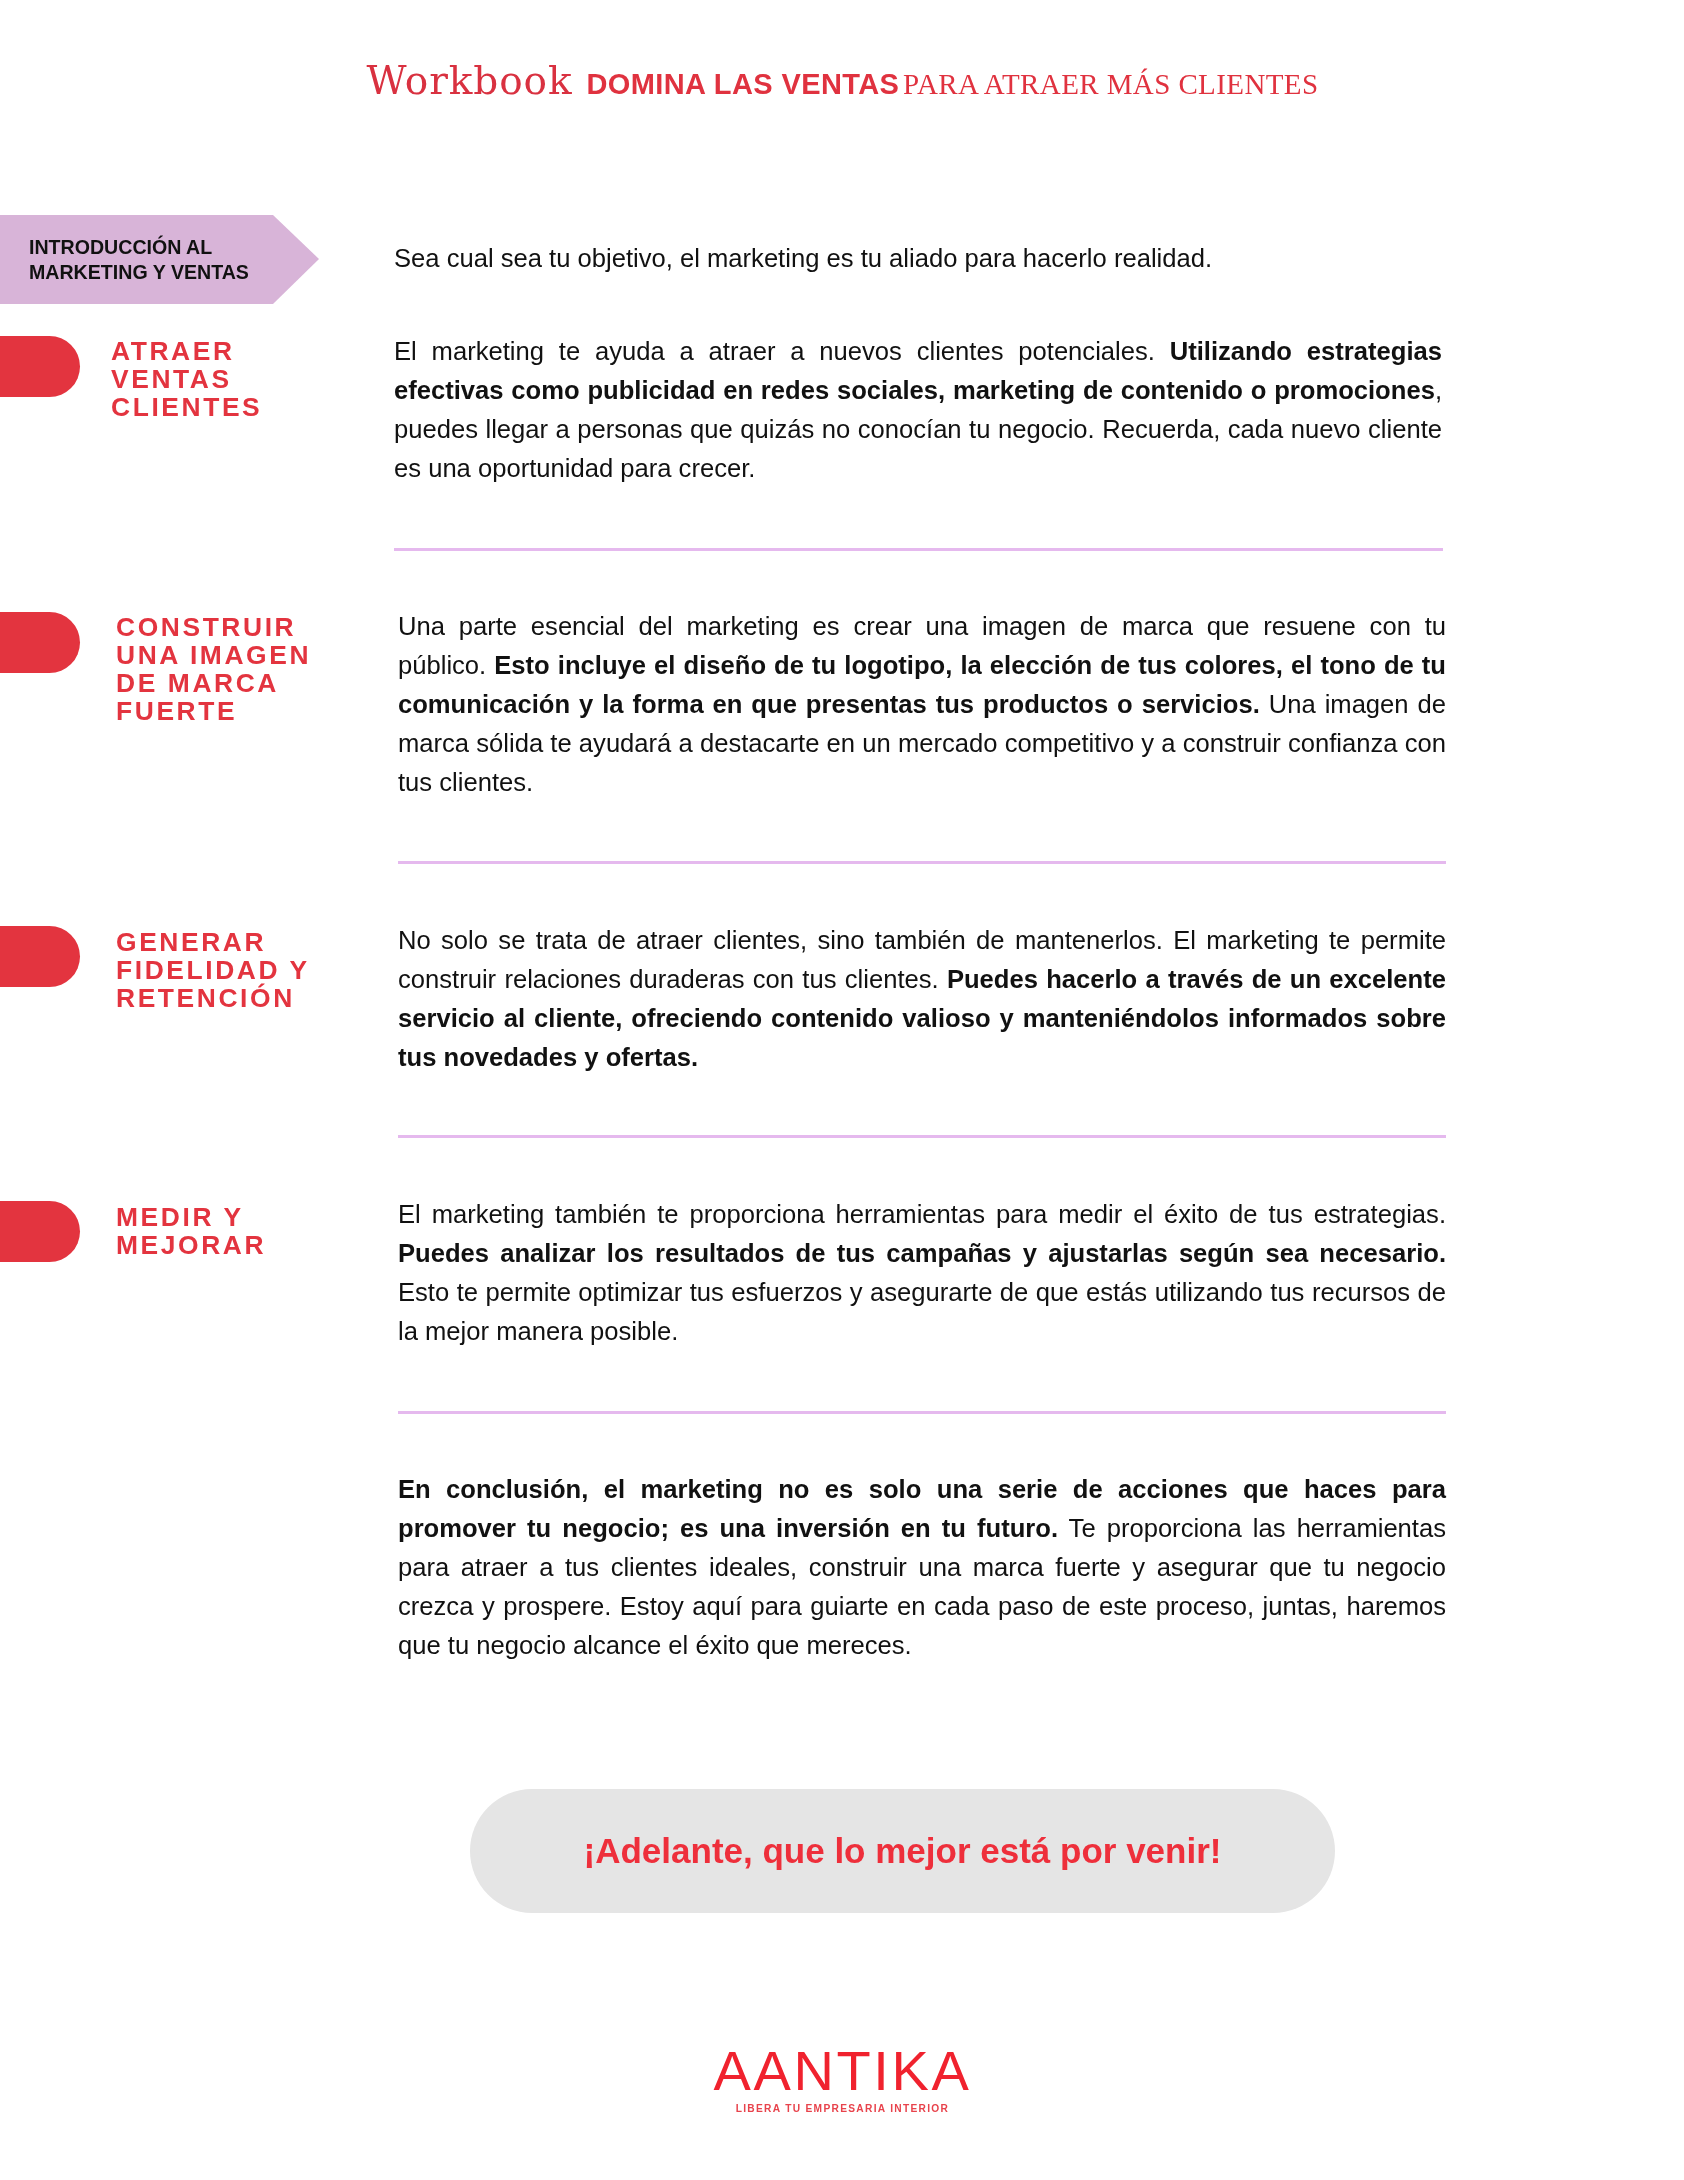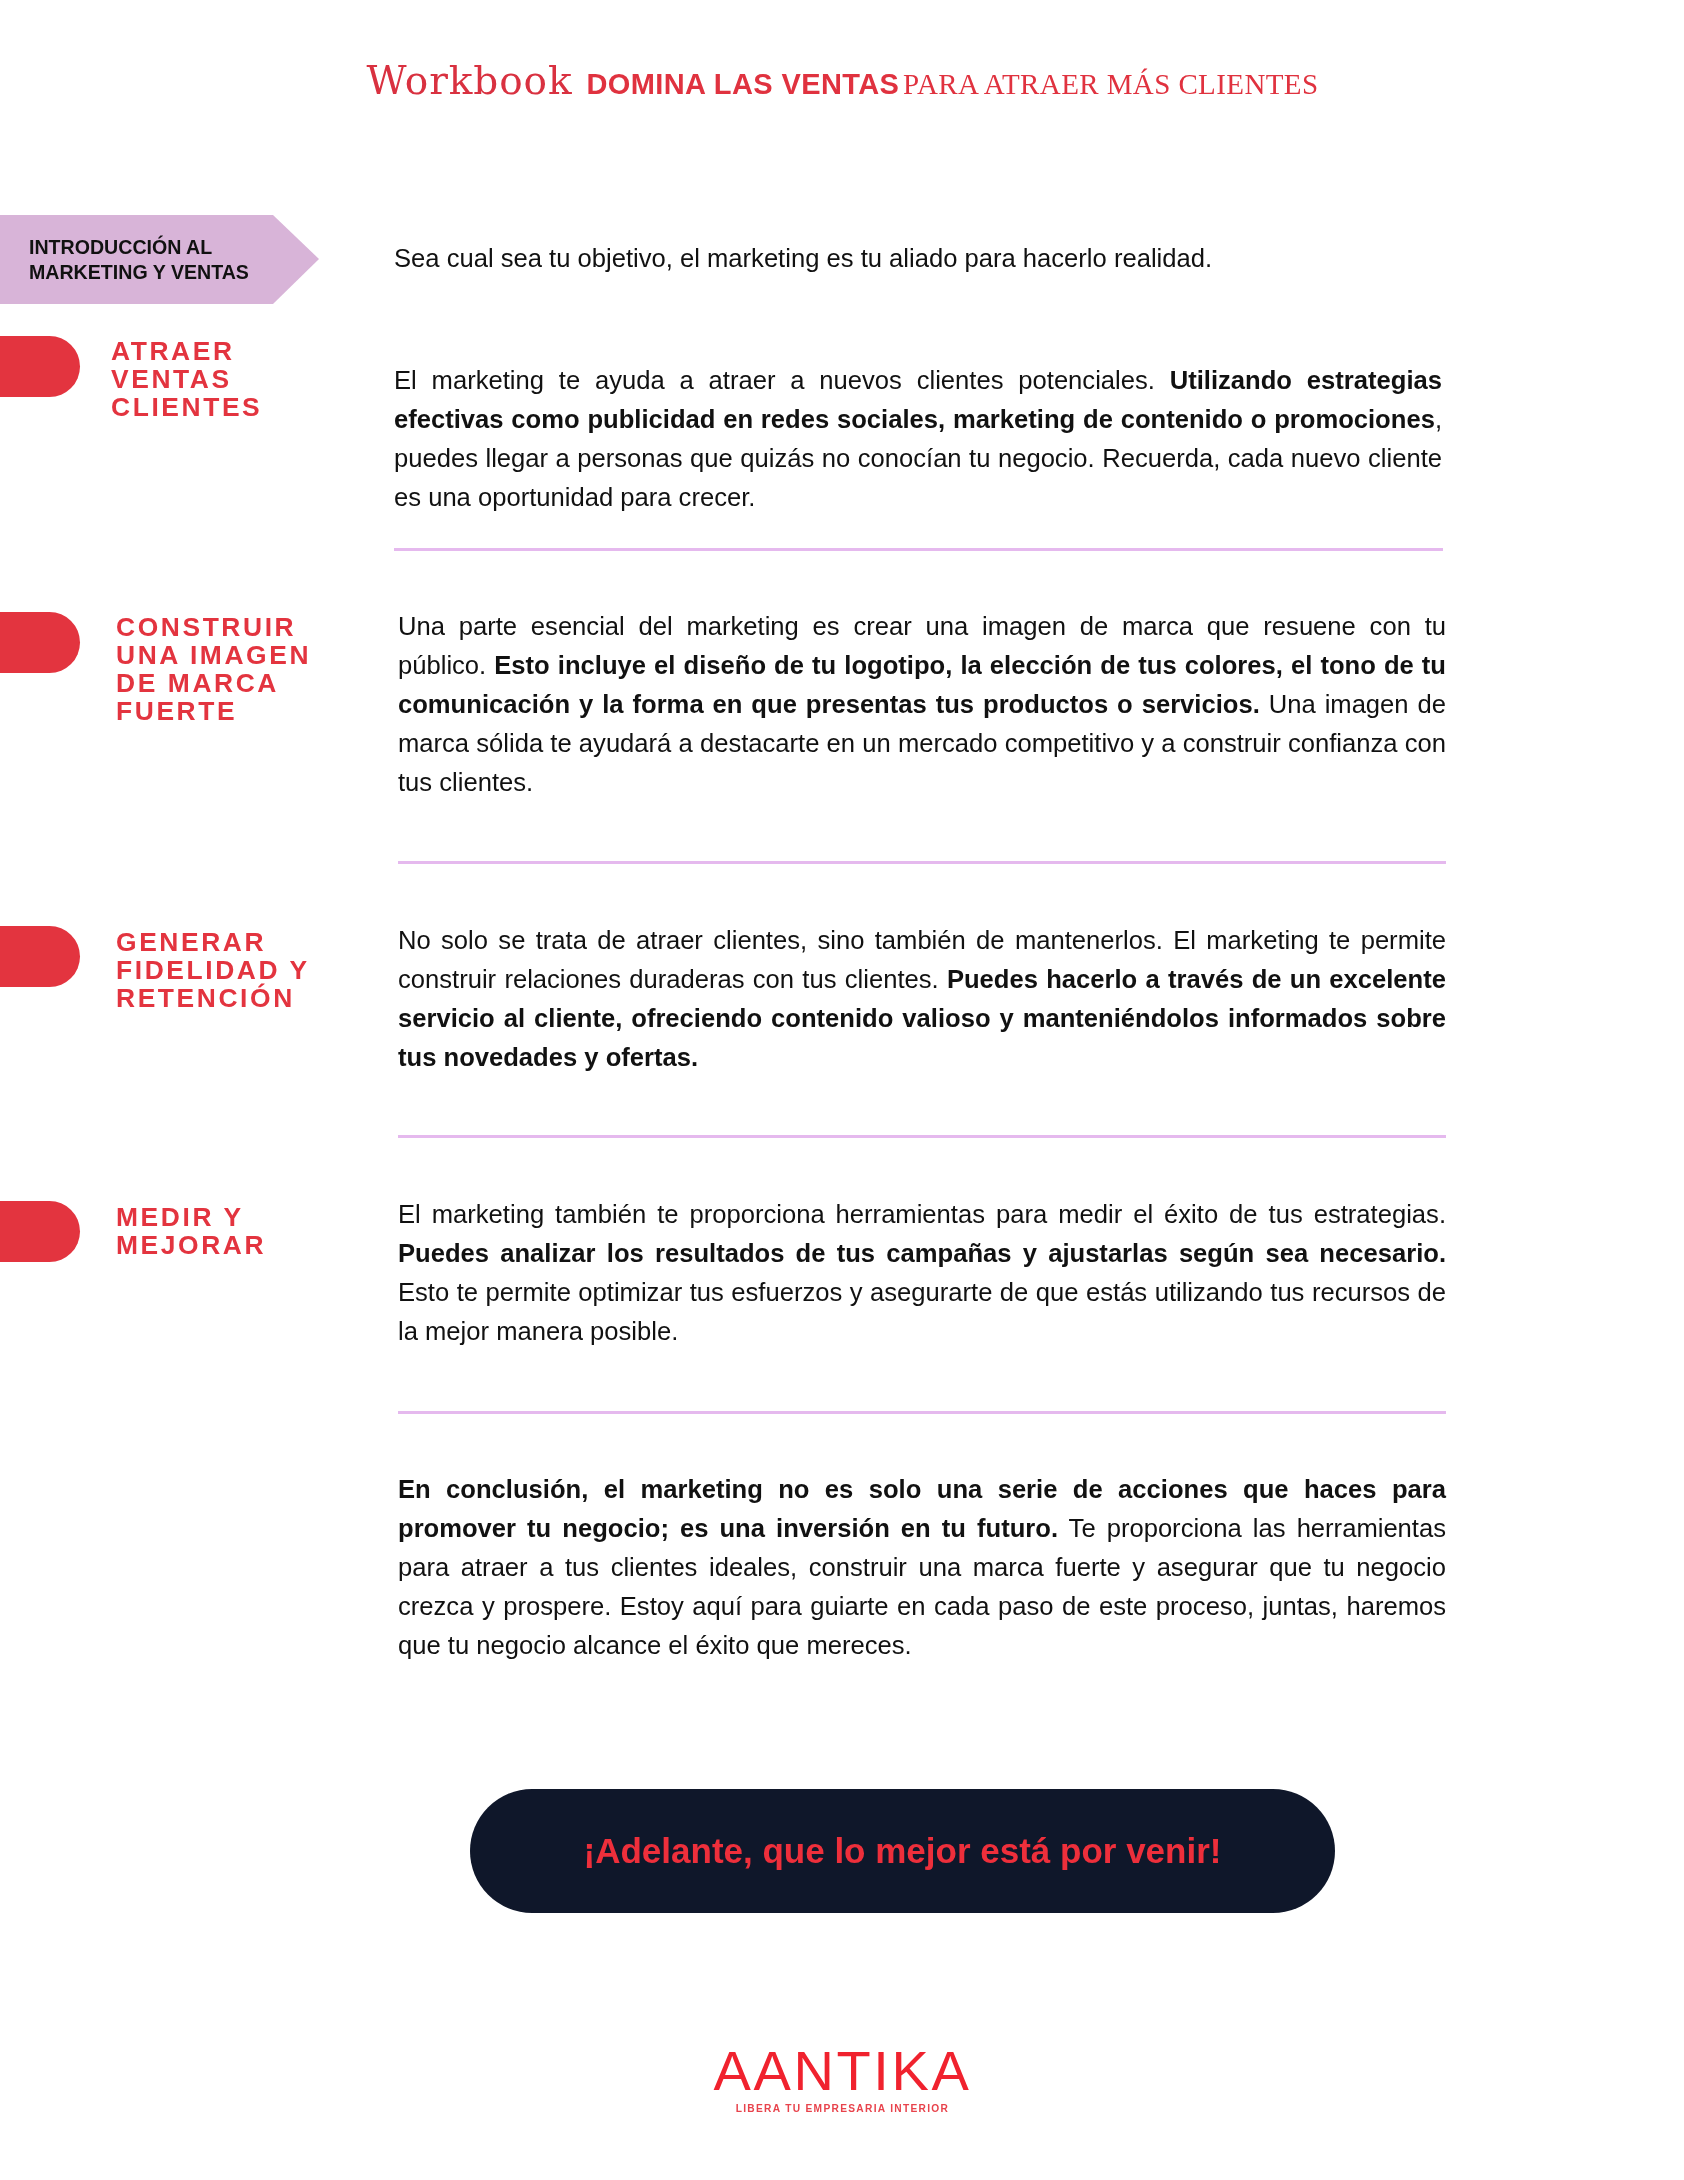--- a/index.html
+++ b/index.html
@@ -40,21 +40,21 @@
     .para {
       position:absolute; width:1048px; font-size:25.6px; line-height:39px; color:#111;
       text-align:justify;
     }
     .para b { font-weight:bold; }
     .divider {
       position:absolute; height:2.6px; background:#e5b9ee;
     }
 
     .cta {
-      position:absolute; left:470px; top:1789px; width:865px; height:124px; background:#0f172a;
+      position:absolute; left:470px; top:1789px; width:865px; height:124px; background:#e5e5e5;
       border-radius:62px; display:flex; align-items:center; justify-content:center;
     }
     .cta span { color:#ee2f3b; font-size:35px; font-weight:bold; }
 
     .logo {
       position:absolute; left:0; top:2041px; width:1685px; text-align:center;
     }
     .logo .brand {
       font-size:56px; color:#f0222e; letter-spacing:2.6px; line-height:60px; font-weight:normal;
     }
@@ -76,21 +76,21 @@
   </div>
 </div>
 <div class="intro-text">Sea cual sea tu objetivo, el marketing es tu aliado para hacerlo realidad.</div>
 
 <div class="pill" style="top:336px;"></div>
 <div class="label" style="left:111px; top:337px;">
   <div>ATRAER</div>
   <div>VENTAS</div>
   <div>CLIENTES</div>
 </div>
-<div class="para" style="left:394px; top:332px;margin-top:29px;"><span>El marketing te ayuda a atraer a nuevos clientes potenciales. </span><b>Utilizando estrategias efectivas como publicidad en redes sociales, marketing de contenido o promociones</b><span>, puedes llegar a personas que quizás no conocían tu negocio. Recuerda, cada nuevo cliente es una oportunidad para crecer.</span></div>
+<div class="para" style="left:394px; top:332px;"><span>El marketing te ayuda a atraer a nuevos clientes potenciales. </span><b>Utilizando estrategias efectivas como publicidad en redes sociales, marketing de contenido o promociones</b><span>, puedes llegar a personas que quizás no conocían tu negocio. Recuerda, cada nuevo cliente es una oportunidad para crecer.</span></div>
 <div class="divider" style="left:394px; top:548px; width:1049px;"></div>
 
 <div class="pill" style="top:612px;"></div>
 <div class="label" style="left:116px; top:613px;">
   <div>CONSTRUIR</div>
   <div>UNA IMAGEN</div>
   <div>DE MARCA</div>
   <div>FUERTE</div>
 </div>
 <div class="para" style="left:398px; top:607px;"><span>Una parte esencial del marketing es crear una imagen de marca que resuene con tu público. </span><b>Esto incluye el diseño de tu logotipo, la elección de tus colores, el tono de tu comunicación y la forma en que presentas tus productos o servicios.</b><span> Una imagen de marca sólida te ayudará a destacarte en un mercado competitivo y a construir confianza con tus clientes.</span></div>

